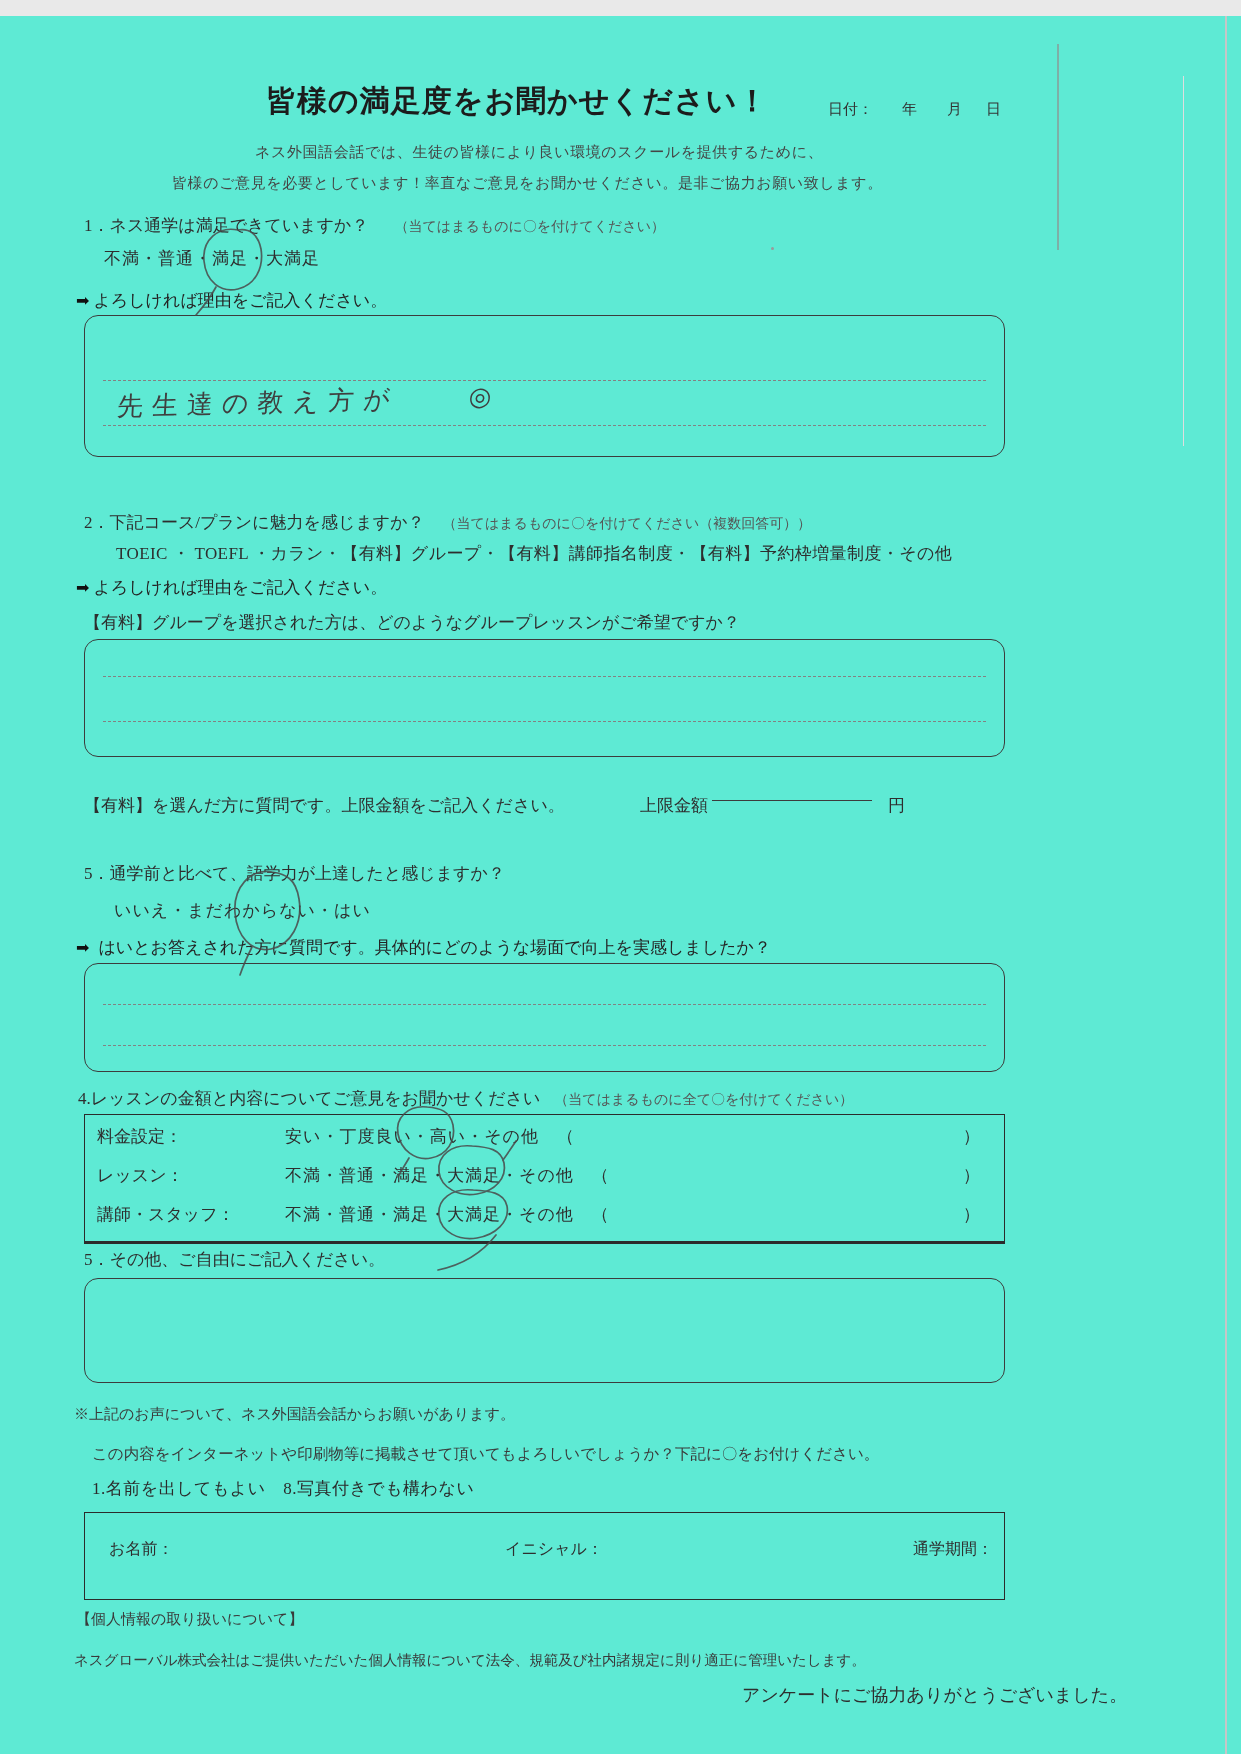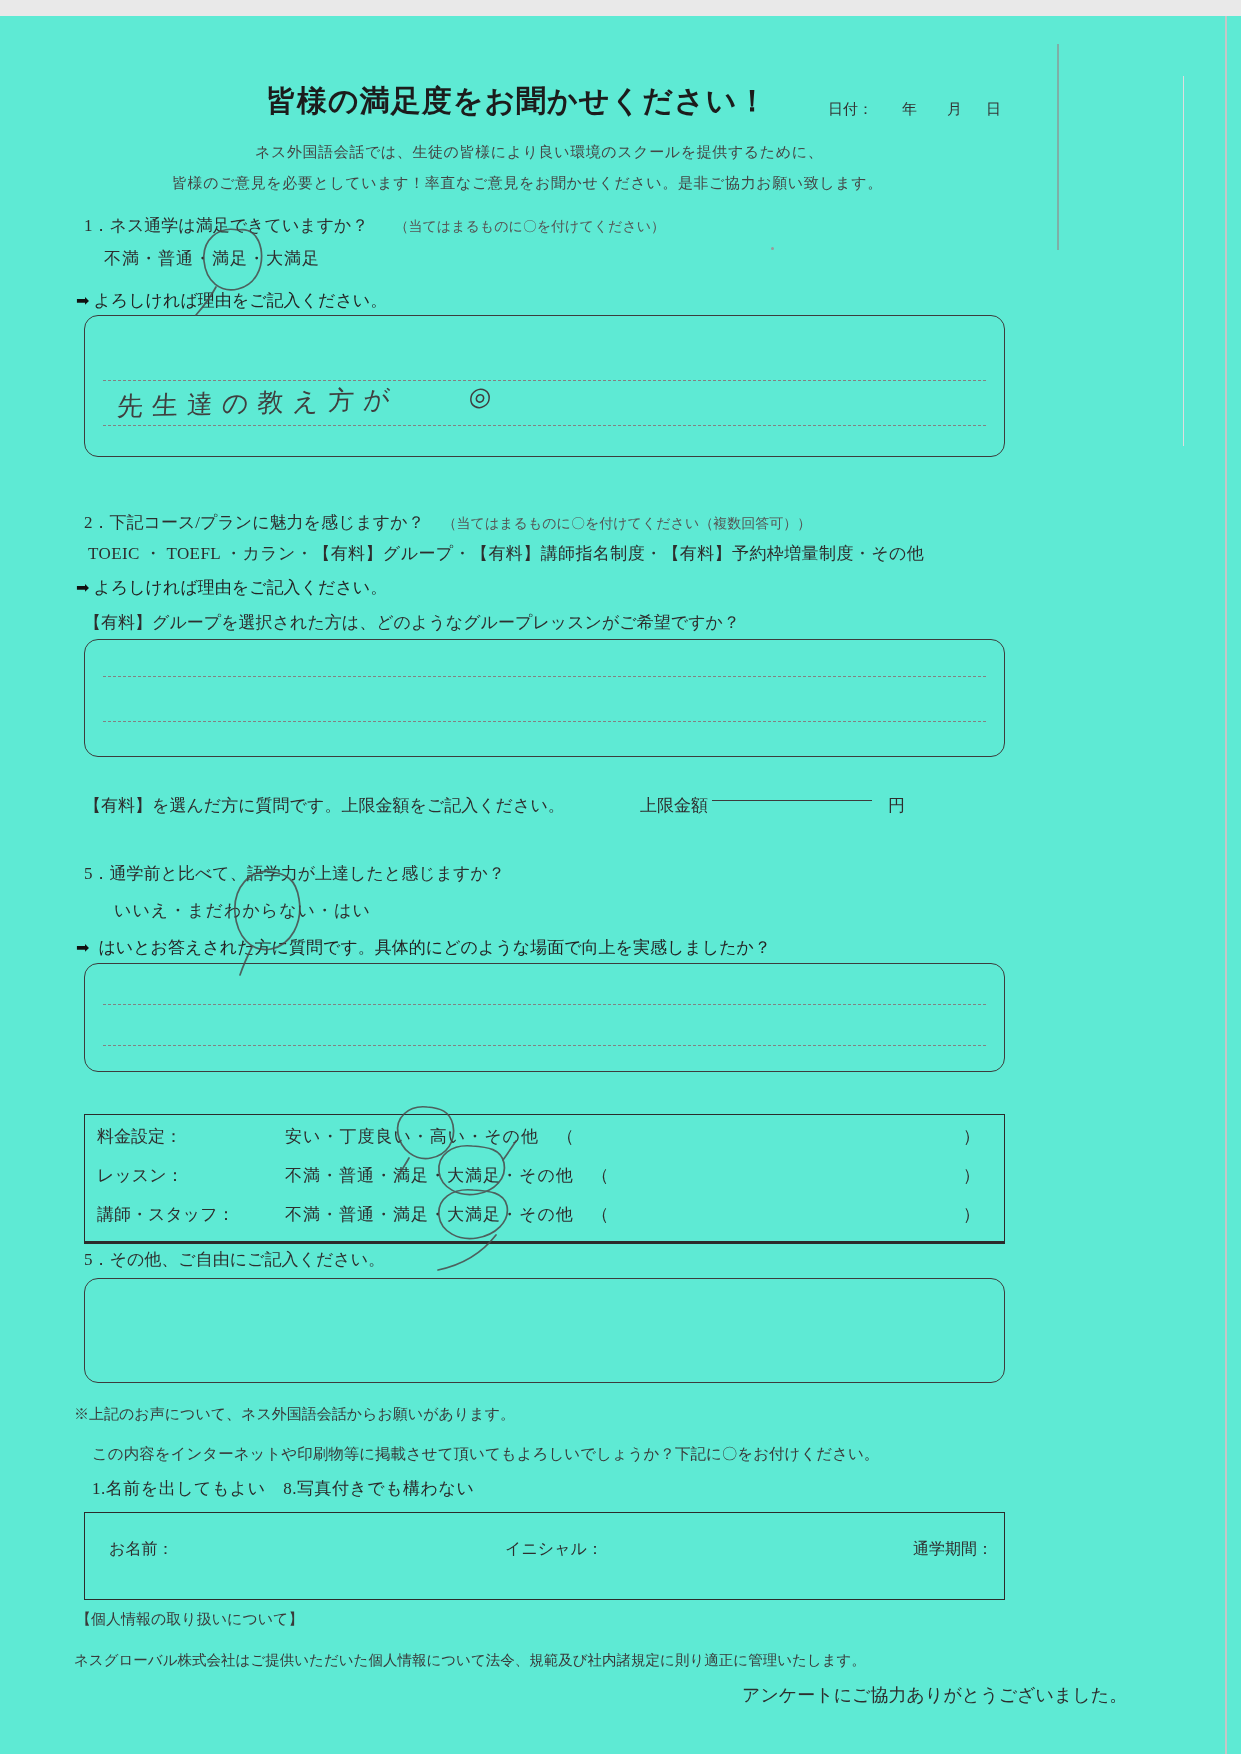--- a/index.html
+++ b/index.html
@@ -54,21 +54,21 @@
   <div class="abox" style="left:84px;top:299px;width:919px;height:140px;">
     <div class="ruled" style="top:64px;"></div>
     <div class="ruled" style="top:109px;"></div>
     <div class="handw" style="left:32px;top:68px;">先生達の教え方が　　◎</div>
   </div>
 
   <div class="t" style="left:84px;top:496px;">
     <span class="q">2．下記コース/プランに魅力を感じますか？</span>
     <span class="note" style="margin-left:14px;">（当てはまるものに〇を付けてください（複数回答可））</span>
   </div>
-  <div class="t opts" style="left:88px;top:527px;letter-spacing:0.4px;">TOEIC ・ TOEFL ・カラン・【有料】グループ・【有料】講師指名制度・【有料】予約枠増量制度・その他</div>
+  <div class="t opts" style="left:116px;top:527px;letter-spacing:0.4px;">TOEIC ・ TOEFL ・カラン・【有料】グループ・【有料】講師指名制度・【有料】予約枠増量制度・その他</div>
   <div class="t" style="left:76px;top:561px;">
     <span class="arrow">➡</span><span class="prompt">よろしければ理由をご記入ください。</span>
   </div>
   <div class="t q" style="left:84px;top:596px;">【有料】グループを選択された方は、どのようなグループレッスンがご希望ですか？</div>
   <div class="abox" style="left:84px;top:623px;width:919px;height:116px;">
     <div class="ruled" style="top:36px;"></div>
     <div class="ruled" style="top:81px;"></div>
   </div>
 
   <div class="t q" style="left:84px;top:779px;">【有料】を選んだ方に質問です。上限金額をご記入ください。</div>
@@ -79,20 +79,24 @@
   <div class="t q" style="left:84px;top:847px;">5．通学前と比べて、語学力が上達したと感じますか？</div>
   <div class="t opts" style="left:114px;top:884px;">いいえ・まだわからない・はい</div>
   <div class="t" style="left:76px;top:921px;">
     <span class="arrow" style="margin-right:9px;">➡</span><span class="prompt">はいとお答えされた方に質問です。具体的にどのような場面で向上を実感しましたか？</span>
   </div>
   <div class="abox" style="left:84px;top:947px;width:919px;height:107px;">
     <div class="ruled" style="top:40px;"></div>
     <div class="ruled" style="top:81px;"></div>
   </div>
 
+  <div class="t" style="left:78px;top:1072px;">
+    <span class="q">4.レッスンの金額と内容についてご意見をお聞かせください</span>
+    <span class="note" style="margin-left:10px;">（当てはまるものに全て〇を付けてください）</span>
+  </div>
   <div class="sqbox" style="left:84px;top:1098px;width:919px;height:126px;border-bottom-width:3px;">
     <div>
       <span class="rowlabel" style="left:12px;top:10px;">料金設定：</span>
       <span class="rowlabel" style="left:200px;top:10px;letter-spacing:1px;">安い・丁度良い・高い・その他　（</span>
       <span class="rowlabel" style="left:878px;top:10px;">）</span>
     </div>
     <div>
       <span class="rowlabel" style="left:12px;top:49px;">レッスン：</span>
       <span class="rowlabel" style="left:200px;top:49px;letter-spacing:1px;">不満・普通・満足・大満足・その他　（</span>
       <span class="rowlabel" style="left:878px;top:49px;">）</span>

